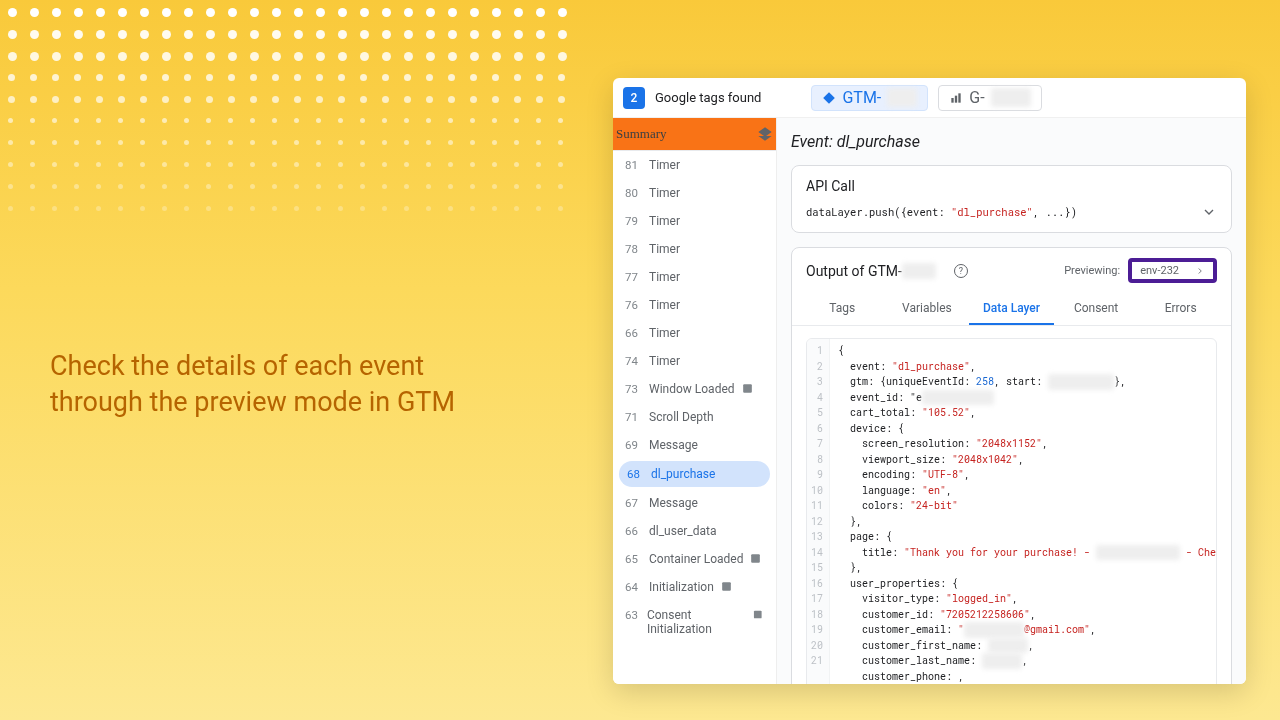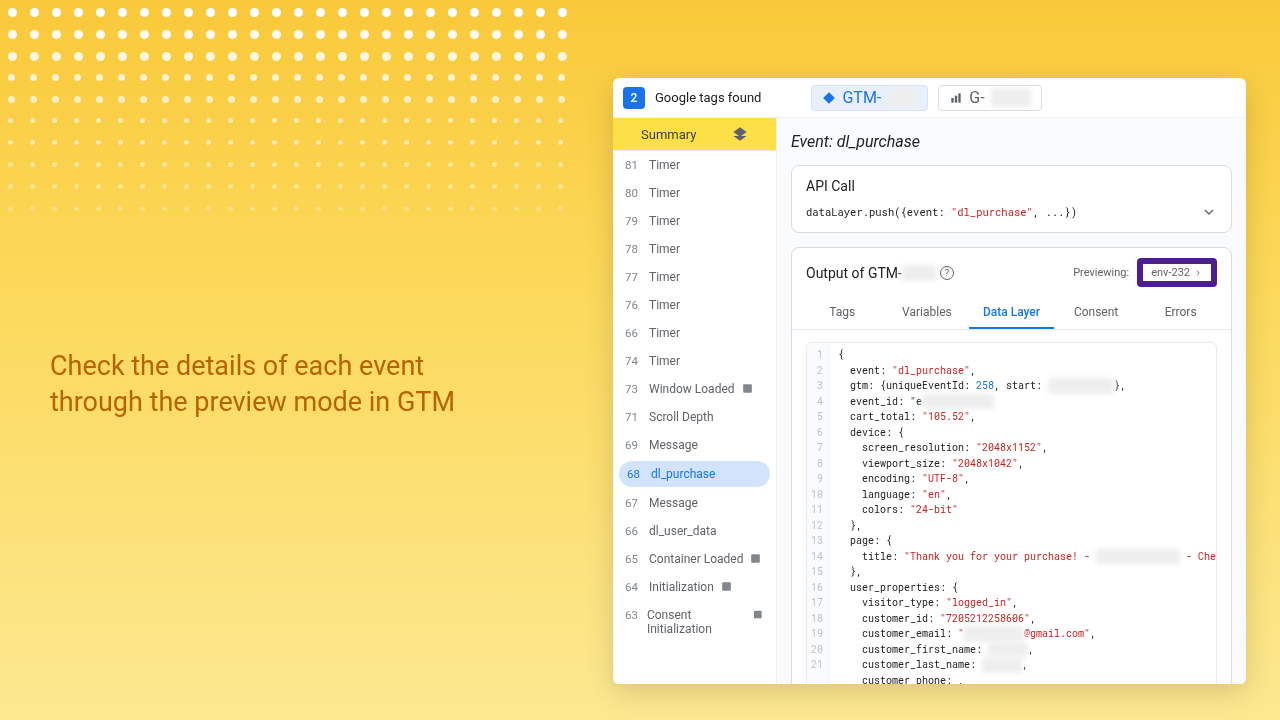--- a/index.html
+++ b/index.html
@@ -29,45 +29,45 @@
   .badge { width:22px; height:22px; background:#1a73e8; color:#fff; border-radius:4px; display:flex; align-items:center; justify-content:center; font-size:12px; font-weight:500;}
   .foundtext { font-size:13px; color:#202124; }
   .pill { height:26px; border:1px solid #dadce0; border-radius:4px; display:flex; align-items:center; padding:0 10px; gap:6px; font-size:16px; color:#1a73e8; }
   .pill.gtm { background:#e8f0fe; border-color:#d2e3fc; margin-left:40px;}
   .pill.ga  { color:#5f6368; }
   .pill svg { width:14px; height:14px; }
 
   
   .body { display:flex; height: calc(100% - 40px); }
   .sidebar { width: 164px; background:#fff; border-right:1px solid #eee; overflow:hidden; }
-  .summary { display:flex; align-items:center; justify-content:space-between; padding:8px 28px; background:#fde047; font-size:13px; color:#3c4043; border-bottom:1px solid #e8eaed;}
+  .summary { display:flex; align-items:center; justify-content:space-between; padding:8px 3px; background:#f97316; font-size:13px; color:#3c4043; border-bottom:1px solid #e8eaed;font-family:Liberation Serif, serif;}
   .summary .lyr { width:16px; height:16px; color:#5f6368;}
   .evlist { list-style:none; }
   .evlist li { padding:7px 12px; font-size:12px; color:#5f6368; display:flex; align-items:flex-start; gap:6px; cursor:pointer;}
   .evlist li .num { color:#80868b; font-size:11.5px; width:18px;}
   .evlist li .ic { width:13px; height:13px; color:#80868b; }
   .evlist li.sel { background:#d2e3fc; color:#1a73e8; border-radius:14px; margin:2px 6px; padding:6px 8px;}
   .evlist li.sel .num { color:#1a73e8;}
 
   .main { flex:1; background:#fafbfc; padding:0; overflow:hidden;}
   .main-inner { padding:14px 14px 0 14px; height:100%; overflow:hidden; }
   .evname { font-size:16px; color:#202124; margin-bottom:14px;font-style:italic; }
   .card { background:#fff; border:1px solid #dadce0; border-radius:8px; padding:12px 14px; margin-bottom:14px;}
   .card h3 { font-size:14px; font-weight:400; color:#202124; margin-bottom:10px;}
   .apirow { display:flex; align-items:center; justify-content:space-between; }
   .apicode { font-family: 'Roboto Mono', monospace; font-size:10.5px; color:#5f6368;}
   .apicode .k{color:#202124;} .apicode .s{color:#c5221f;}
   .chev { width:16px; height:16px; color:#5f6368;}
 
   .outcard { background:#fff; border:1px solid #dadce0; border-radius:8px; }
   .outhead { display:flex; align-items:center; justify-content:space-between; padding:10px 14px;}
-  .outhead .l { display:flex; align-items:center; gap:4px; font-size:14px; color:#202124;}
+  .outhead .l { display:flex; align-items:center; gap:18px; font-size:14px; color:#202124;}
   .outhead .help { width:14px; height:14px; border:1px solid #5f6368; border-radius:50%; display:flex; align-items:center; justify-content:center; font-size:9px; color:#5f6368;}
   .outhead .r { display:flex; align-items:center; gap:8px; font-size:11px; color:#5f6368;}
-  .envchip { border:6px solid #4c1d95; border-radius:4px; padding:2px 8px; display:flex; align-items:center; gap:3px;}
+  .envchip { border:4px solid #4c1d95; border-radius:4px; padding:2px 8px; display:flex; align-items:center; gap:16px;}
 
   .tabs { display:flex; border-bottom:1px solid #e8eaed; padding:0 8px;}
   .tabs div { flex:1; text-align:center; padding:8px 0; font-size:12px; color:#5f6368; cursor:pointer; }
   .tabs div.active { color:#1a73e8; border-bottom:2px solid #1a73e8; font-weight:500;}
 
   .dlbox { margin:12px 14px; border:1px solid #e8eaed; border-radius:6px; overflow:hidden;}
   .dltitle { padding:10px 12px; font-size:12.5px; color:#202124; border-bottom:1px solid #f1f3f4;}
   .code { font-family:'Roboto Mono',monospace; font-size:10px; line-height:1.55; display:flex; }
   .gutter { background:#fafbfc; color:#bdc1c6; text-align:right; padding:4px 6px 4px 4px; user-select:none; border-right:1px solid #f1f3f4;}
   .gutter span{display:block;}

